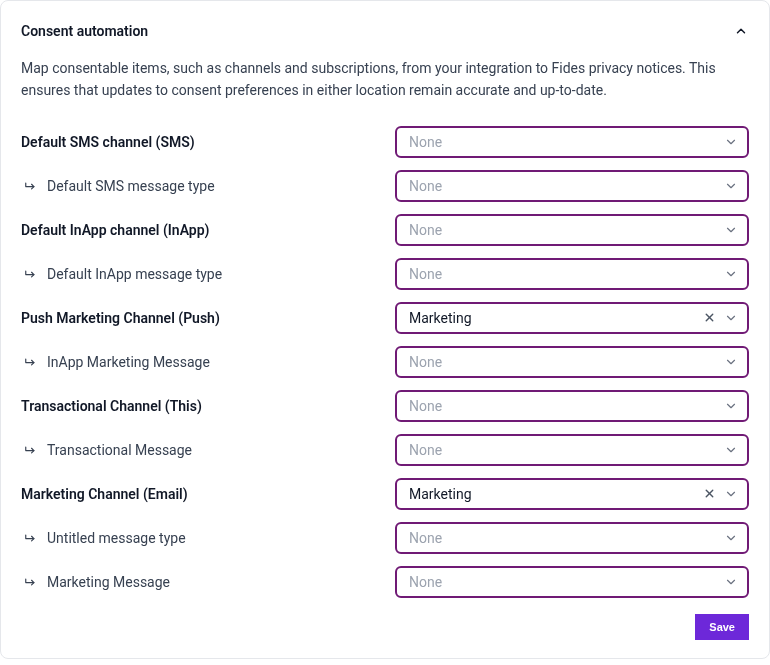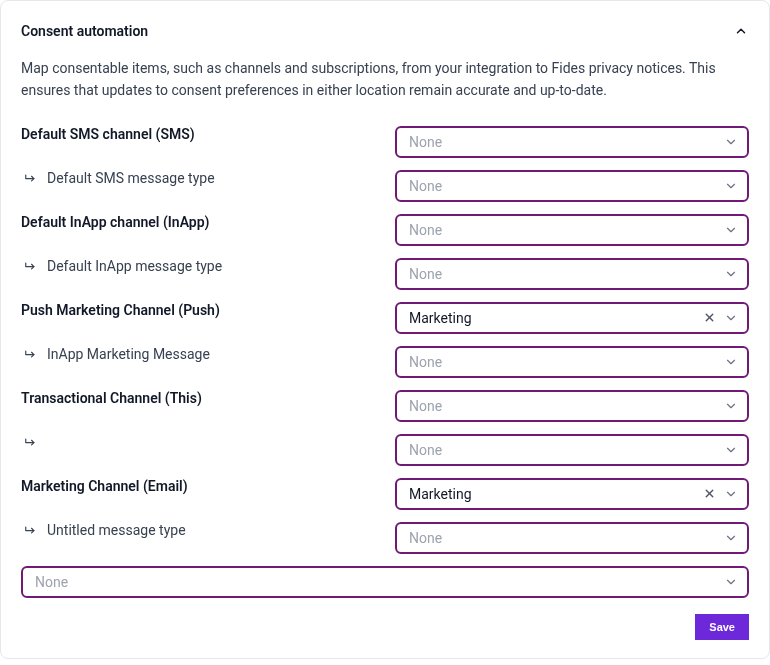--- a/index.html
+++ b/index.html
@@ -39,21 +39,21 @@
   }
   .desc {
     line-height: 1.6;
     color: #374151;
     margin-bottom: 24px;
     font-size: 14px;
   }
   .rows { display:flex; flex-direction:column; gap: 12px; }
   .row {
     display: flex;
-    align-items: flex-start;
+    align-items: center;
   }
   .label-col {
     flex: 0 0 374px;
     display: flex;
     align-items: center;
     gap: 8px;
   }
   .label-bold {
     font-weight: 600;
     color: #111827;
@@ -273,20 +273,21 @@
         </div>
       </div>
       <div class="row">
         <div class="label-col">
           <span class="arrow-sub">
             <svg width="14" height="14" viewBox="0 0 24 24" fill="none" stroke="currentColor" stroke-width="2" stroke-linecap="round" stroke-linejoin="round">
               <polyline points="3 7 3 13 17 13"></polyline>
               <polyline points="13 9 17 13 13 17"></polyline>
             </svg>
           </span>
+          <span class="label-sub">Transactional Message</span>
         </div>
         <div class="select-col">
           <div class="select">
             <span class="placeholder">None</span>
             <span class="right">
               <span class="chevron-down">
                 <svg width="14" height="14" viewBox="0 0 24 24" fill="none" stroke="currentColor" stroke-width="2" stroke-linecap="round" stroke-linejoin="round">
                   <polyline points="6 9 12 15 18 9"></polyline>
                 </svg>
               </span>
@@ -334,20 +335,29 @@
               <span class="chevron-down">
                 <svg width="14" height="14" viewBox="0 0 24 24" fill="none" stroke="currentColor" stroke-width="2" stroke-linecap="round" stroke-linejoin="round">
                   <polyline points="6 9 12 15 18 9"></polyline>
                 </svg>
               </span>
             </span>
           </div>
         </div>
       </div>
       <div class="row">
+        <div class="label-col">
+          <span class="arrow-sub">
+            <svg width="14" height="14" viewBox="0 0 24 24" fill="none" stroke="currentColor" stroke-width="2" stroke-linecap="round" stroke-linejoin="round">
+              <polyline points="3 7 3 13 17 13"></polyline>
+              <polyline points="13 9 17 13 13 17"></polyline>
+            </svg>
+          </span>
+          <span class="label-sub">Marketing Message</span>
+        </div>
         <div class="select-col">
           <div class="select">
             <span class="placeholder">None</span>
             <span class="right">
               <span class="chevron-down">
                 <svg width="14" height="14" viewBox="0 0 24 24" fill="none" stroke="currentColor" stroke-width="2" stroke-linecap="round" stroke-linejoin="round">
                   <polyline points="6 9 12 15 18 9"></polyline>
                 </svg>
               </span>
             </span>

